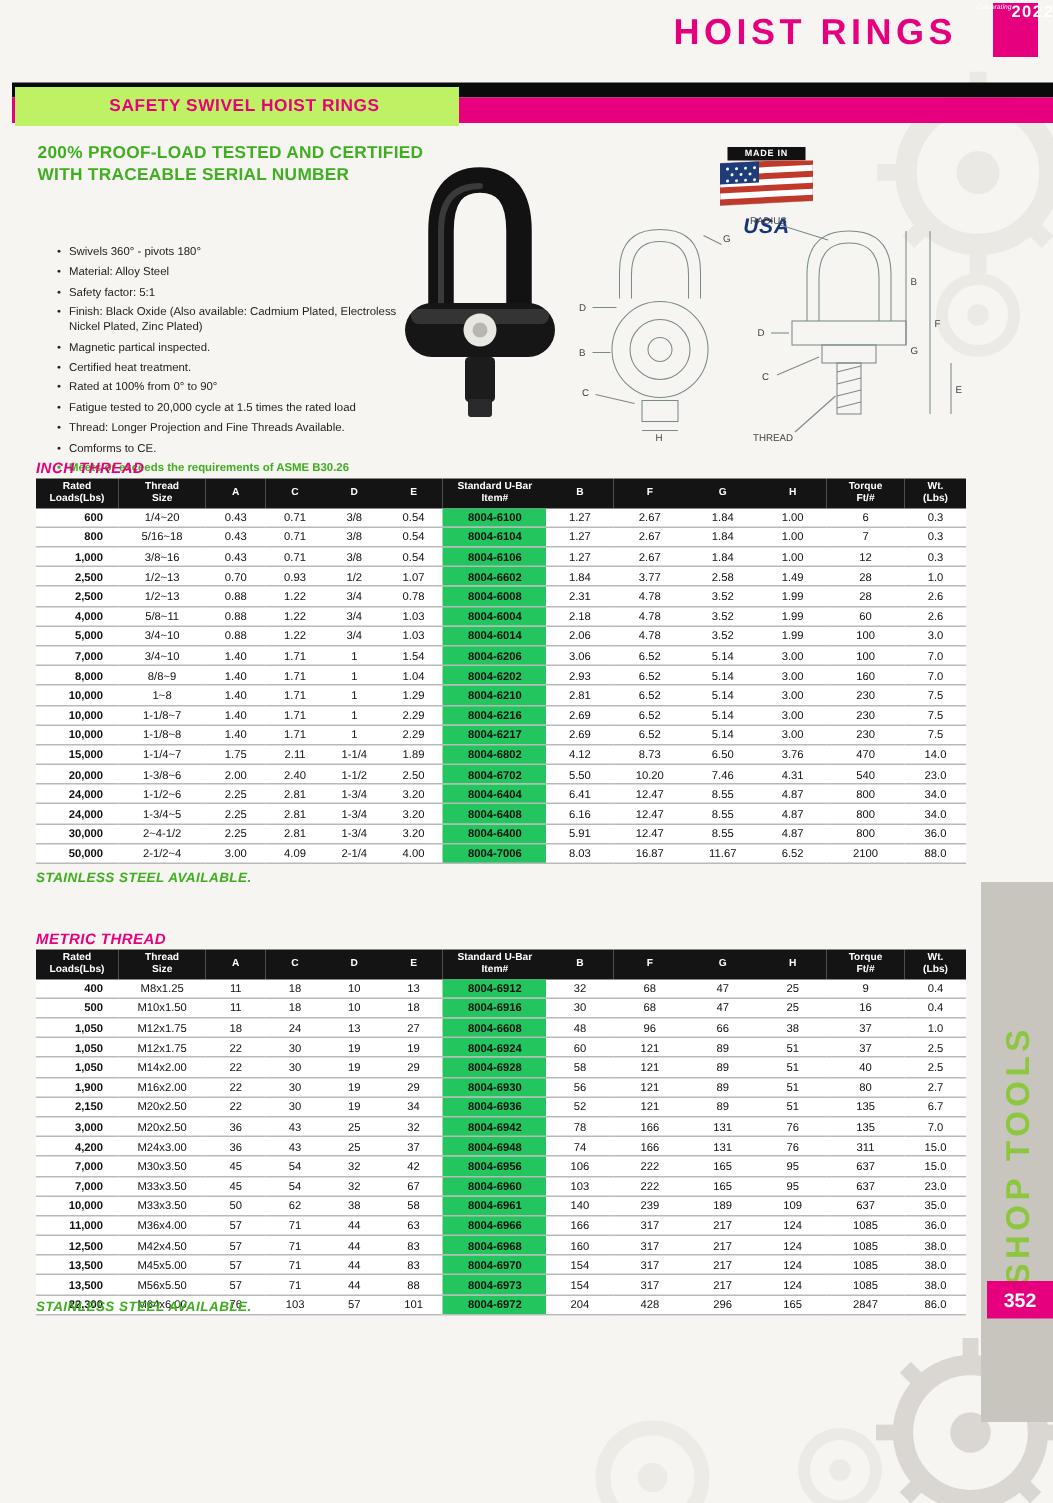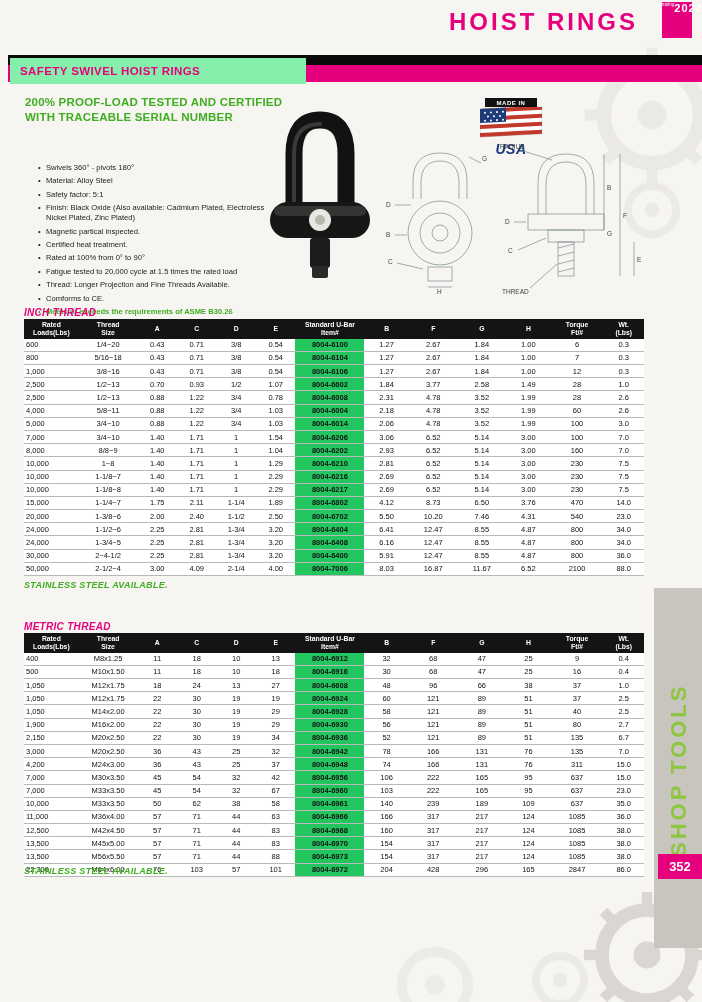--- a/index.html
+++ b/index.html
@@ -21,23 +21,24 @@
   .badge{
     position:absolute;top:2px;right:10px;width:30px;height:36px;background:#e6007d;
     color:#fff;text-align:center;display:flex;flex-direction:row;justify-content:center;
   }
   .badge .cel{font-size:4.5px;font-style:italic;line-height:6px;}
   .badge .year{font-size:11px;font-weight:bold;letter-spacing:1px;line-height:12px;}
 
   .black-bar{position:absolute;top:55px;left:8px;right:0;height:10px;background:#0a0a0a;}
   .magenta-bar{position:absolute;top:65px;left:8px;right:0;height:17px;background:#e6007d;}
   .section-box{
-    position:absolute;top:58px;left:10px;width:286px;height:26px;background:#86efac;
+    position:absolute;top:58px;left:10px;width:286px;height:26px;background:#bef264;
     color:#e6007d;font-weight:bold;font-size:11.5px;line-height:26px;padding-left:10px;
     letter-spacing:.4px;
+    text-align:center;
   }
 
   .headline{position:absolute;top:95px;left:25px;color:#3fae21;font-weight:bold;
     font-size:11.5px;line-height:1.3;letter-spacing:.2px;}
 
   .bullets{position:absolute;top:147px;left:22px;width:238px;margin:16px;padding:0;
     list-style:none;font-size:7.6px;line-height:1.32;color:#222;}
   .bullets li{margin-bottom:3.4px;padding-left:8px;position:relative;}
   .bullets li::before{content:"•";position:absolute;left:0;top:0;}
   .bullets li.hl{color:#3fae21;font-weight:bold;}
@@ -61,21 +62,21 @@
   .metric-label{top:621px;}
 
   .spec-table{position:absolute;left:24px;width:620px;border-collapse:collapse;
     font-size:7.5px;background:#fff;}
   .spec-table.inch{top:319px;}
   .spec-table.metric{top:633px;}
   .spec-table th{background:#141414;color:#fff;font-size:6.8px;font-weight:bold;
     padding:2px 1px;white-space:pre-line;line-height:1.15;text-align:center;}
   .spec-table td{text-align:center;padding:1.6px 2px;border-bottom:1px solid #b9b9b9;
     color:#111;}
-  .spec-table td.load{font-weight:normal;text-align:left;padding-right:10px;}
+  .spec-table td.load{font-weight:bold;text-align:right;padding-right:10px;}
   .spec-table td.item{background:#22c55e;font-weight:bold;}
   .spec-table th:nth-child(1){width:52px;}
   .spec-table th:nth-child(2){width:56px;}
   .spec-table th:nth-child(3),.spec-table th:nth-child(4),
   .spec-table th:nth-child(5),.spec-table th:nth-child(6){width:37px;}
   .spec-table th:nth-child(7){width:66px;}
   .spec-table th:nth-child(8){width:42px;}
   .spec-table th:nth-child(9),.spec-table th:nth-child(10){width:46px;}
   .spec-table th:nth-child(11){width:42px;}
   .spec-table th:nth-child(12){width:50px;}

